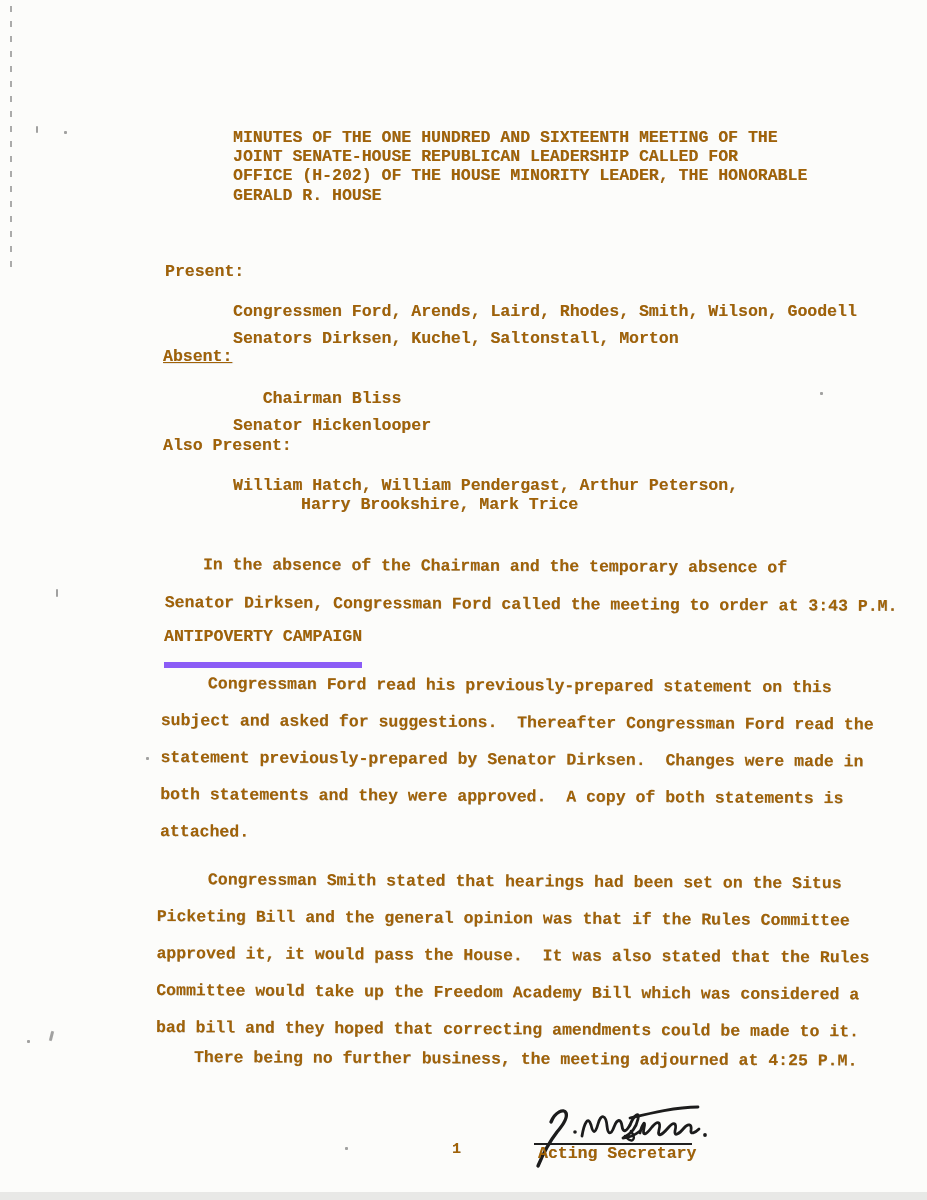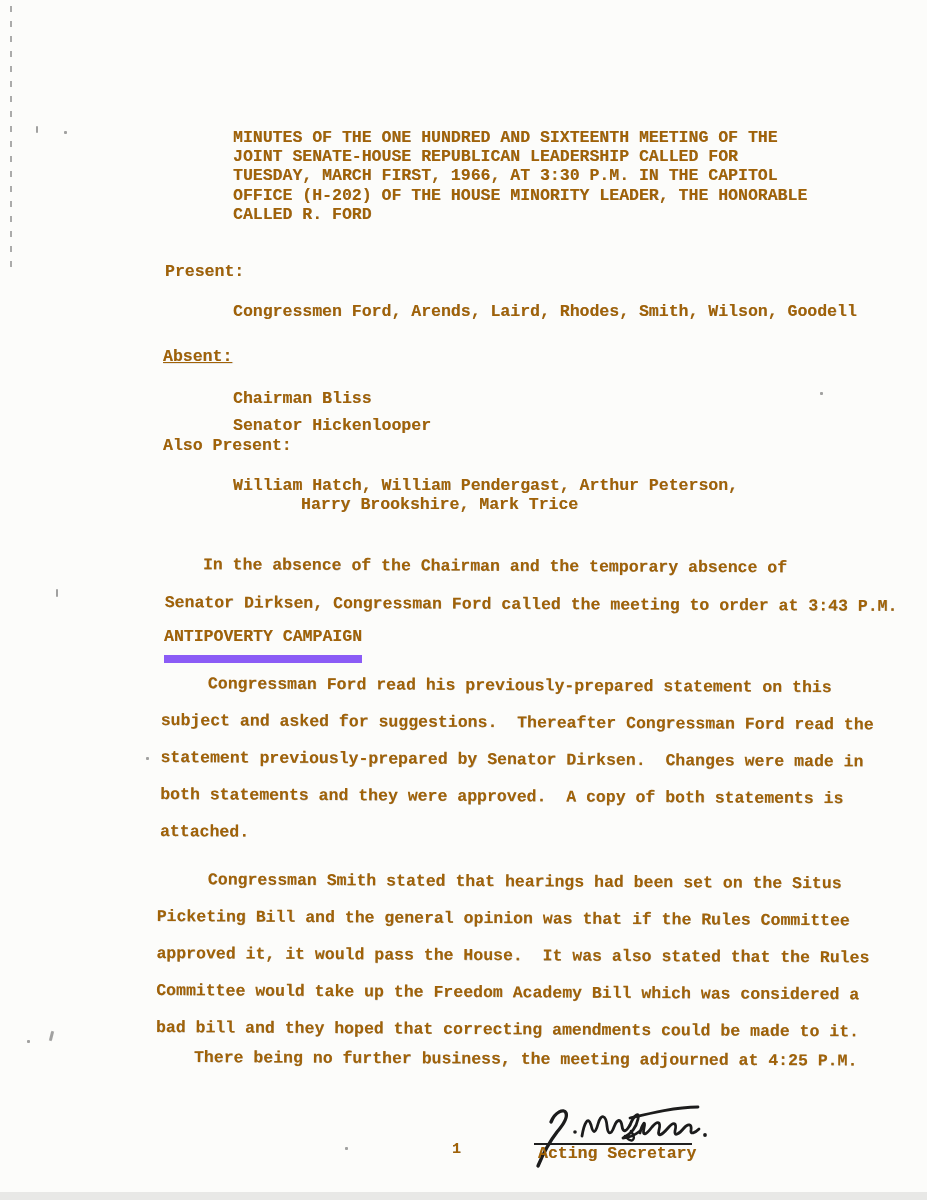--- a/index.html
+++ b/index.html
@@ -14,21 +14,21 @@
     color:#a16207;
     text-shadow:0.3px 0.3px 0.4px rgba(40,40,40,.35);
   }
   .abs{position:absolute;}
   .fs{font-size:16.5px;}
   .tline{height:19.2px;line-height:19.2px;white-space:pre;}
   .nline{height:19px;line-height:19px;white-space:pre;margin-top:8px;}
   .bline{height:37px;line-height:37px;white-space:pre;}
   .b375{height:37.5px;line-height:37.5px;white-space:pre;}
   .label{line-height:20px;white-space:pre;}
-  .heading{line-height:20px;white-space:pre;border-bottom:8px solid #8b5cf6;padding-bottom:8px;display:inline-block;}
+  .heading{line-height:20px;white-space:pre;border-bottom:6px solid #8b5cf6;padding-bottom:15px;display:inline-block;}
   .tilt{transform:rotate(0.3deg);transform-origin:0 0;}
   .tilt2{transform:rotate(0.35deg);transform-origin:0 0;}
   
   .edge-dashes{
     left:10px;top:6px;width:2px;height:264px;
     background:repeating-linear-gradient(to bottom,rgba(90,90,90,.5) 0 6px,transparent 6px 15px);
     filter:blur(.3px);
   }
   .speck{background:rgba(85,85,85,.55);border-radius:1px;filter:blur(.3px);}
   .sig-underline{left:534px;top:1143px;width:158px;height:2px;background:#1f1f1f;}
@@ -48,32 +48,32 @@
   <div class="abs speck" style="left:56px;top:589px;width:2px;height:8px;"></div>
   <div class="abs speck" style="left:146px;top:757px;width:3px;height:3px;"></div>
   <div class="abs speck" style="left:820px;top:392px;width:3px;height:3px;"></div>
   <div class="abs speck" style="left:50px;top:1031px;width:3px;height:10px;transform:rotate(14deg);"></div>
   <div class="abs speck" style="left:27px;top:1040px;width:3px;height:3px;"></div>
   <div class="abs speck" style="left:345px;top:1147px;width:3px;height:3px;"></div>
 
   <div class="abs fs" style="left:233px;top:128px;">
     <div class="tline">MINUTES OF THE ONE HUNDRED AND SIXTEENTH MEETING OF THE</div>
     <div class="tline">JOINT SENATE-HOUSE REPUBLICAN LEADERSHIP CALLED FOR</div>
-    <div class="tline">TUESDAY, MARCH FIRST, 1966, AT 3:30 P.M. IN THE CAPITOL</div>
     <div class="tline">OFFICE (H-202) OF THE HOUSE MINORITY LEADER, THE HONORABLE</div>
-    <div class="tline">CALLED R. FORD</div>
+    <div class="tline">GERALD R. HOUSE</div>
   </div>
 
   <div class="abs fs label" style="left:165px;top:250px;margin-top:12px;">Present:</div>
   <div class="abs fs" style="left:233px;top:294px;">
     <div class="nline">Congressmen Ford, Arends, Laird, Rhodes, Smith, Wilson, Goodell</div>
+    <div class="nline">Senators Dirksen, Kuchel, Saltonstall, Morton</div>
   </div>
 
   <div class="abs fs label" style="left:163px;top:347px;text-decoration:underline;">Absent:</div>
-  <div class="abs fs" style="left:233px;top:381px;">
+  <div class="abs fs" style="left:233px;top:381px;text-align:center;">
     <div class="nline">Chairman Bliss</div>
     <div class="nline">Senator Hickenlooper</div>
   </div>
 
   <div class="abs fs label" style="left:163px;top:436px;">Also Present:</div>
   <div class="abs fs label" style="left:233px;top:476px;">William Hatch, William Pendergast, Arthur Peterson,</div>
   <div class="abs fs label" style="left:301px;top:495px;">Harry Brookshire, Mark Trice</div>
 
   <div class="abs fs tilt" style="left:165px;top:546px;">
     <div class="b375" style="padding-left:38px;">In the absence of the Chairman and the temporary absence of</div>

